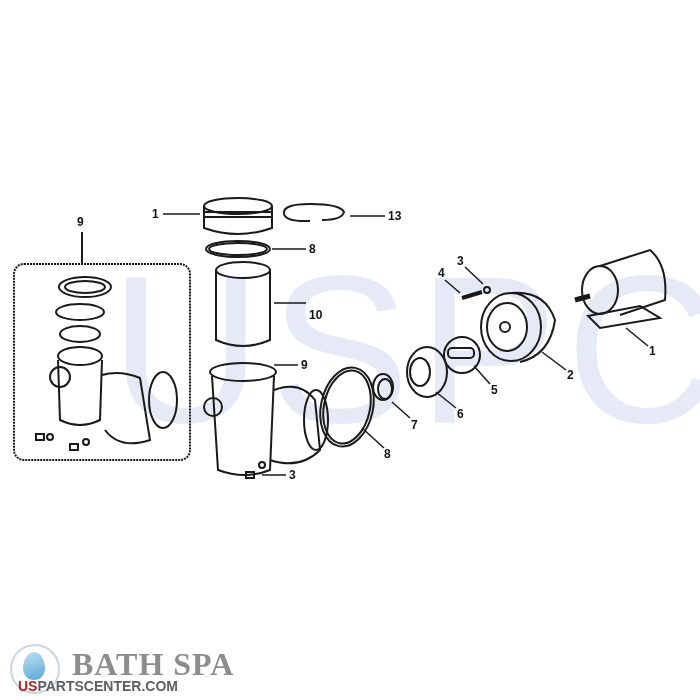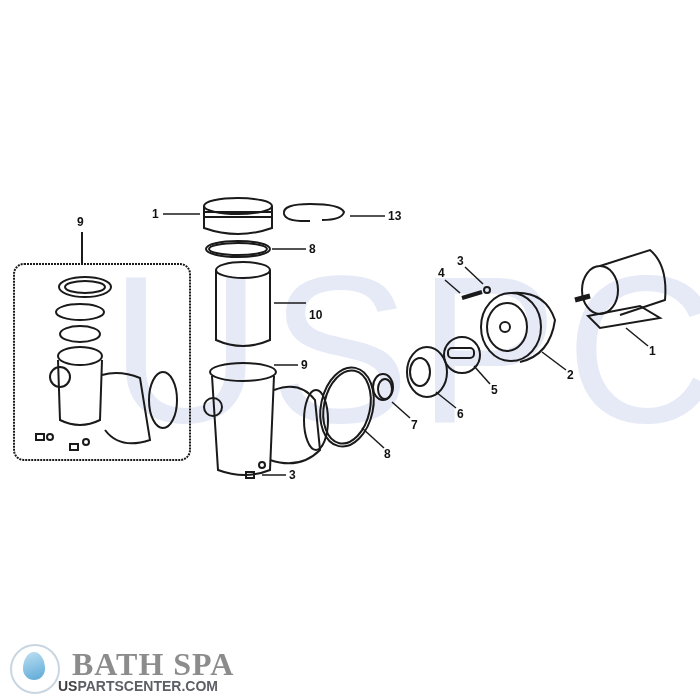--- a/index.html
+++ b/index.html
@@ -6,21 +6,21 @@
     body{width:700px;height:700px;position:relative;overflow:hidden;font-family:"Liberation Sans",sans-serif;}
     .stage{position:absolute;left:0;top:0;width:700px;height:700px;}
     .watermark{position:absolute;left:110px;top:245px;font-family:"Liberation Sans",sans-serif;font-size:210px;letter-spacing:8px;color:#e6e9f6;line-height:1;}
     .callout{position:absolute;font-size:12px;font-weight:bold;color:#111;}
     svg{position:absolute;left:0;top:0;}
     .logo{position:absolute;left:4px;top:640px;width:240px;height:58px;}
     .logo-drop{position:absolute;left:6px;top:4px;width:46px;height:46px;border-radius:50%;border:2px solid #c9d6e2;background:#fff;}
     .logo-drop .drop{position:absolute;left:11px;top:6px;width:22px;height:28px;background:linear-gradient(160deg,#bfe0f3,#5aa8d6);border-radius:50% 50% 50% 50%/60% 60% 40% 40%;}
     .logo-title{position:absolute;left:68px;top:6px;font-family:"Liberation Serif",serif;font-size:32px;font-weight:bold;color:#8c8c8c;letter-spacing:1px;}
     .logo-url{position:absolute;left:14px;top:38px;font-family:"Liberation Sans",sans-serif;font-size:14px;font-weight:bold;color:#5d5f66;letter-spacing:0px;}
-    .logo-url .us{color:#404040;margin-left:40px;}
+    .logo-url .us{color:#b91c1c;}
   </style>
 </head>
 <body>
 
 <div class="stage">
   <div class="watermark">USPC</div>
 
   <svg width="700" height="700" viewBox="0 0 700 700">
     <g fill="none" stroke="#1a1a1a" stroke-width="2">
 

